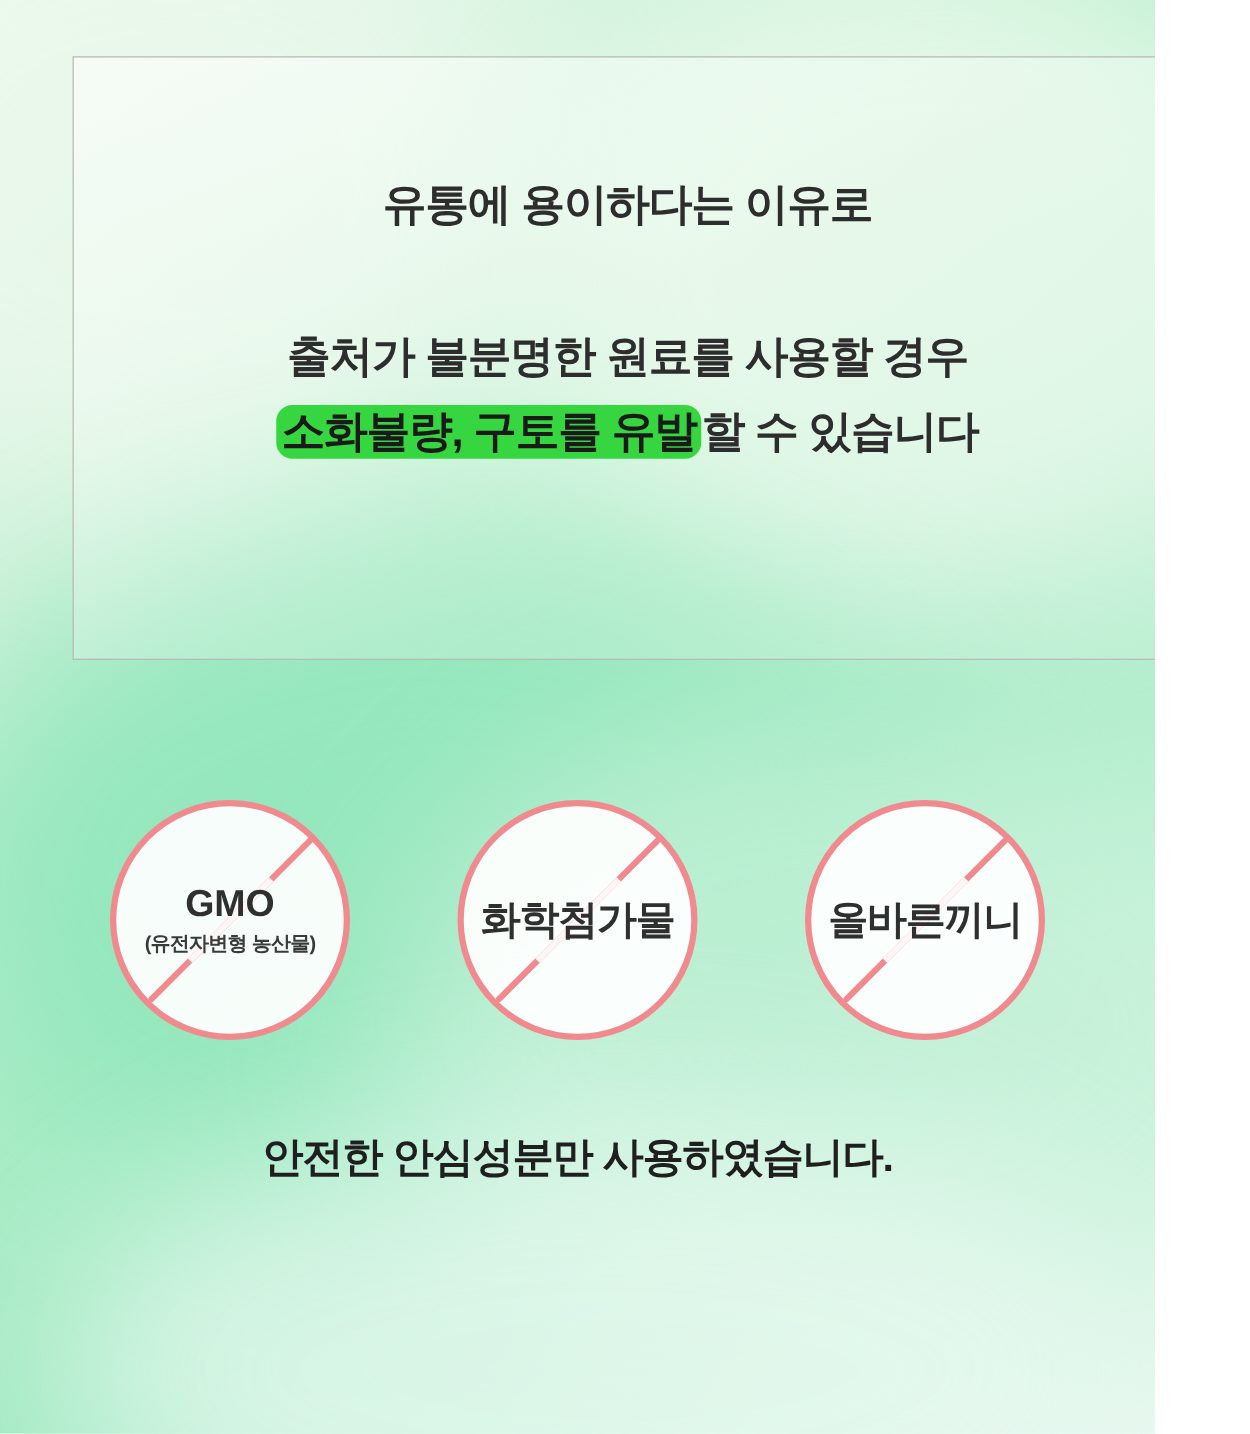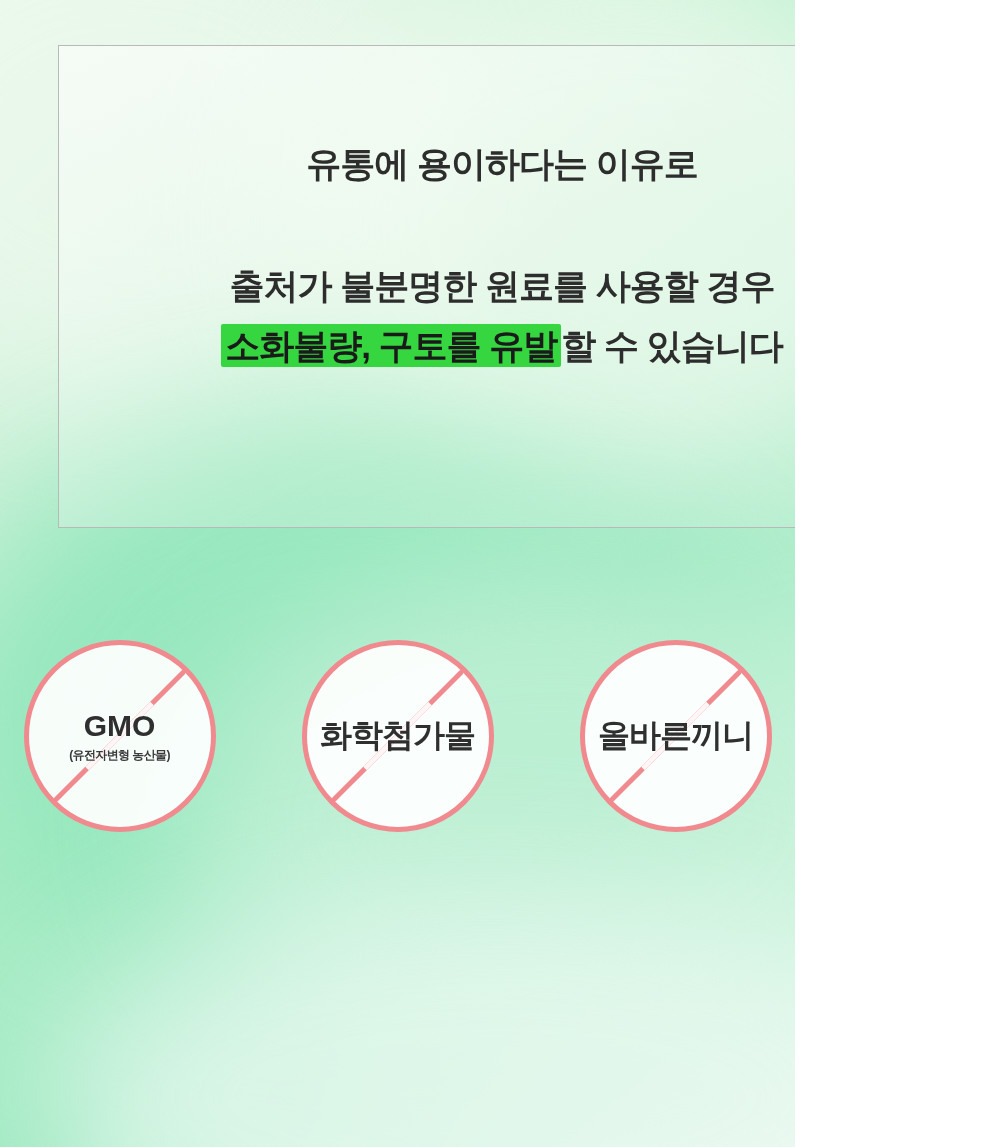--- a/index.html
+++ b/index.html
@@ -9,21 +9,21 @@
   body {
     width: 1000px;
     height: 1147px;
     font-family: "Liberation Sans", "DejaVu Sans", sans-serif;
     background: #ffffff;
     overflow: hidden;
   }
 
   .page {
     position: relative;
-    width: 795px;
+    width: 924px;
     height: 1147px;
     background: linear-gradient(135deg, #eaf7ec 0%, #d6f3df 18%, #a8ecc4 45%, #9ae8bf 62%, #b9f0d2 78%, #e8f8ef 100%);
     overflow: hidden;
   }
 
   
   .blob {
     position: absolute;
     border-radius: 50%;
     filter: blur(70px);
@@ -61,21 +61,21 @@
     letter-spacing: -1px;
     line-height: 1.72;
     white-space: nowrap;
   }
   .gap { height: 62px; }
 
   .hl {
     background: #35d63f;
     color: #1a1a1a;
     padding: 2px 4px;
-    border-radius: 2px;
+    border-radius: 13px;
     box-decoration-break: clone;
   }
 
   
   .icons {
     position: absolute;
     top: 640px;
     left: 0;
     right: 0;
     display: flex;
@@ -124,21 +124,21 @@
     font-weight: 700;
     color: #2f2f2f;
     letter-spacing: -1px;
     line-height: 1.1;
   }
   .badge-title.latin { font-size: 30px; letter-spacing: 0; }
   .badge-sub {
     position: relative;
     z-index: 2;
     margin-top: 5px;
-    font-size: 12px;
+    font-size: 16px;
     font-weight: 700;
     color: #3a3a3a;
     letter-spacing: -.6px;
   }
 
   
   .closing {
     position: absolute;
     top: 895px;
     left: 0;
@@ -185,15 +185,16 @@
     </div>
 
     <div class="no-badge">
       <div class="slash"></div>
       <div class="badge-title">올바른끼니</div>
     </div>
 
   </div>
 
   <div class="closing">
+    <div class="line">안전한 안심성분만 사용하였습니다.</div>
   </div>
 
 </div>
 
 </body></html>

